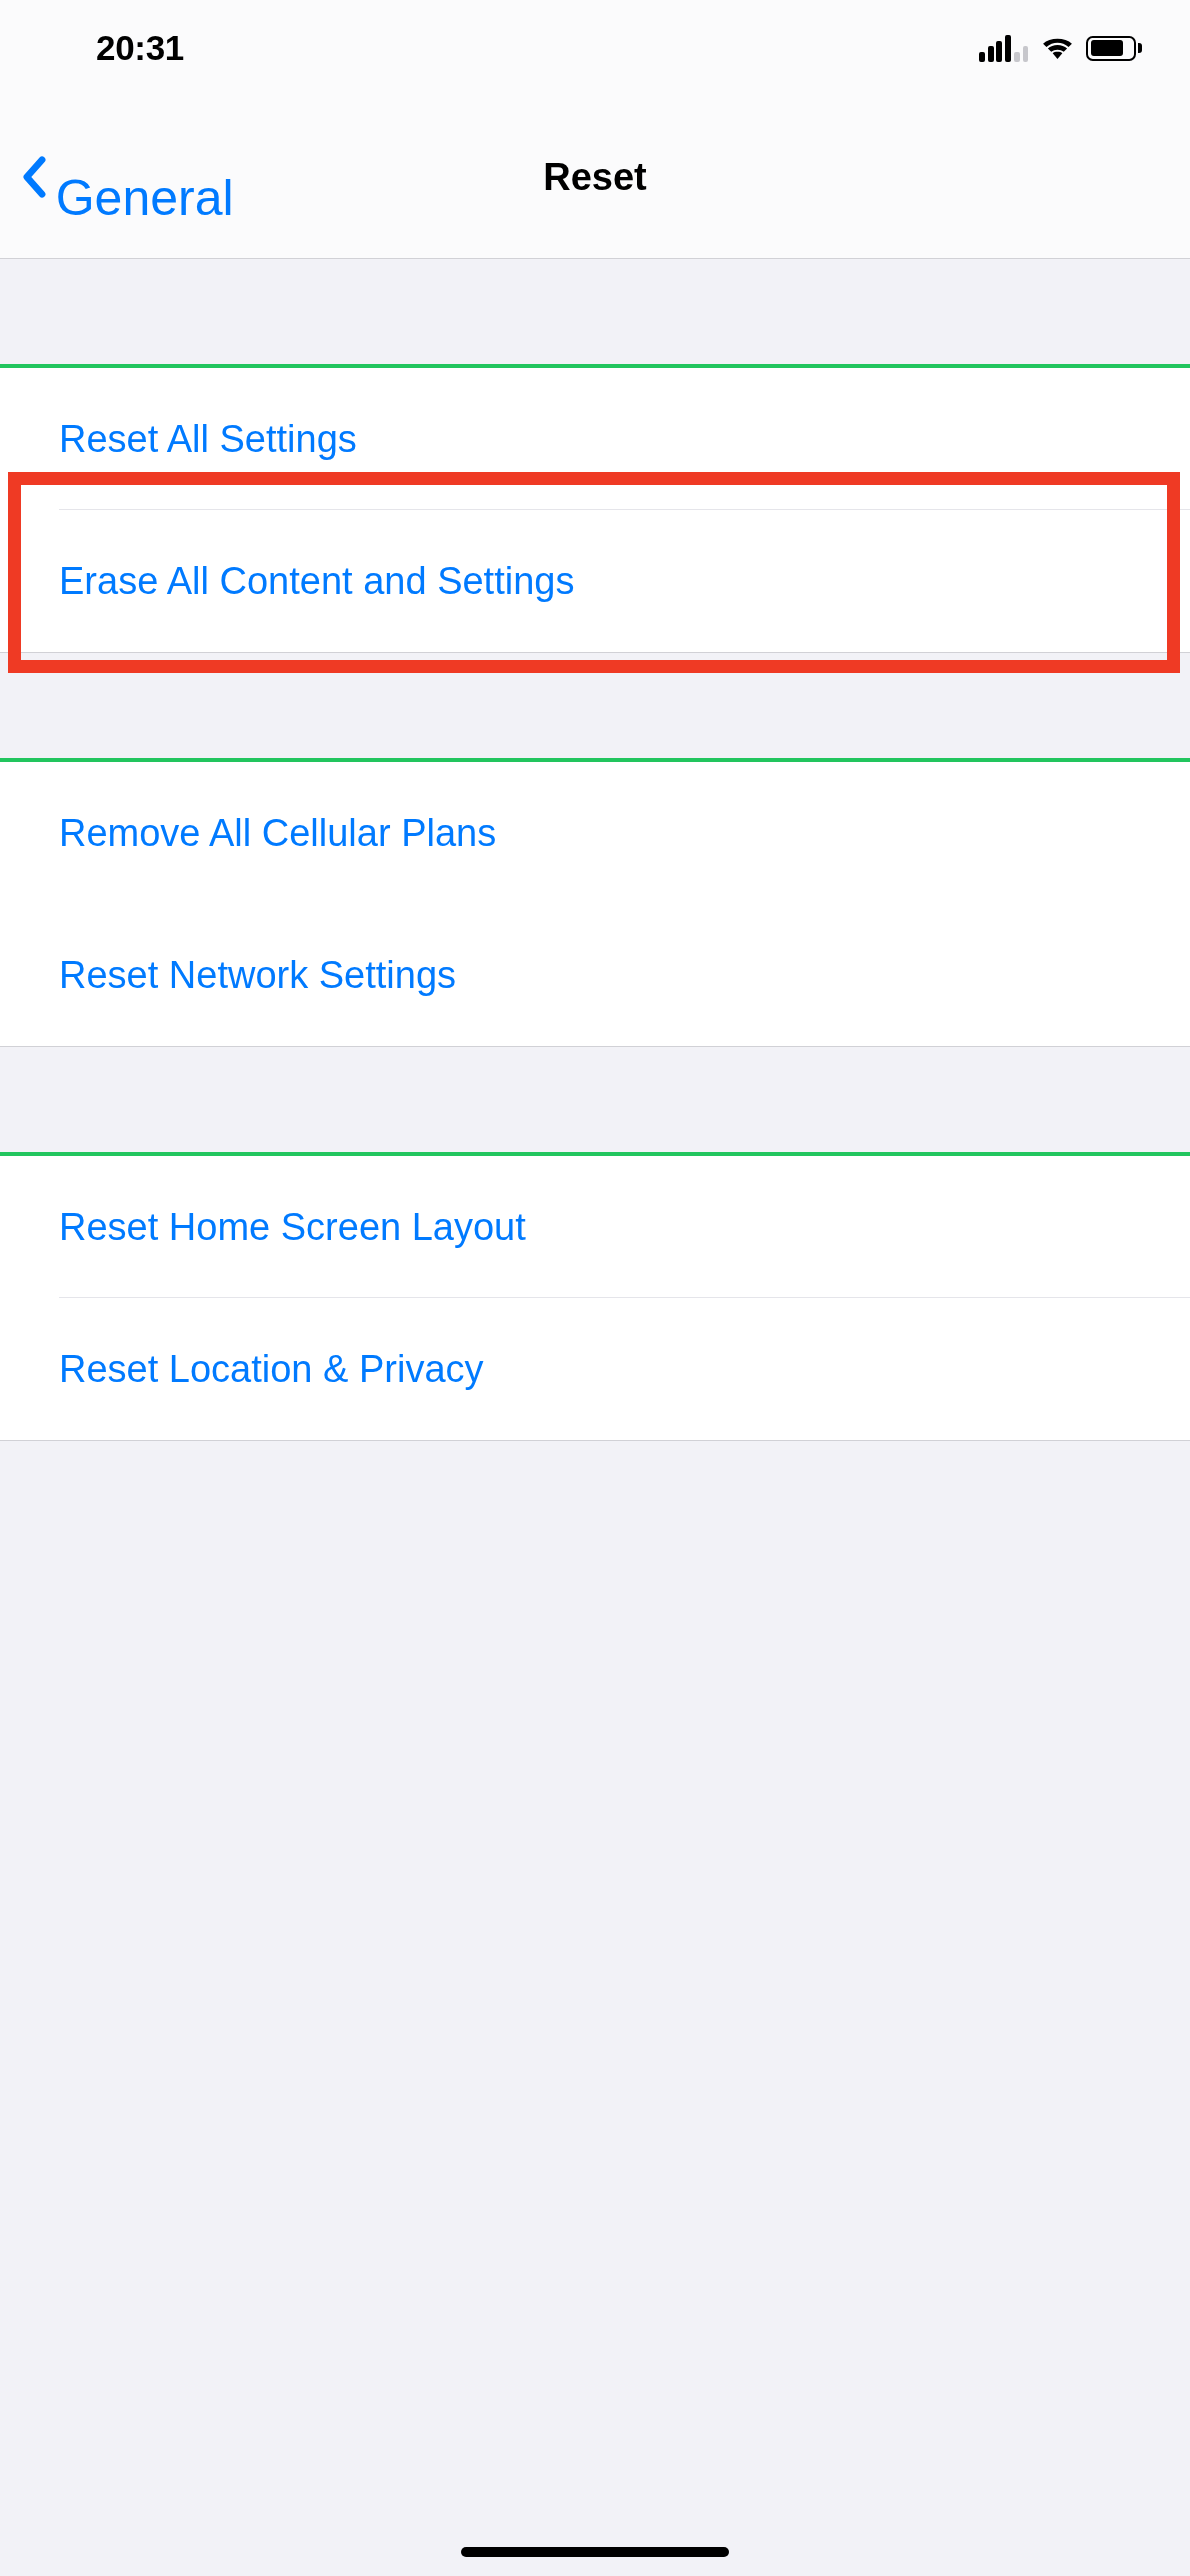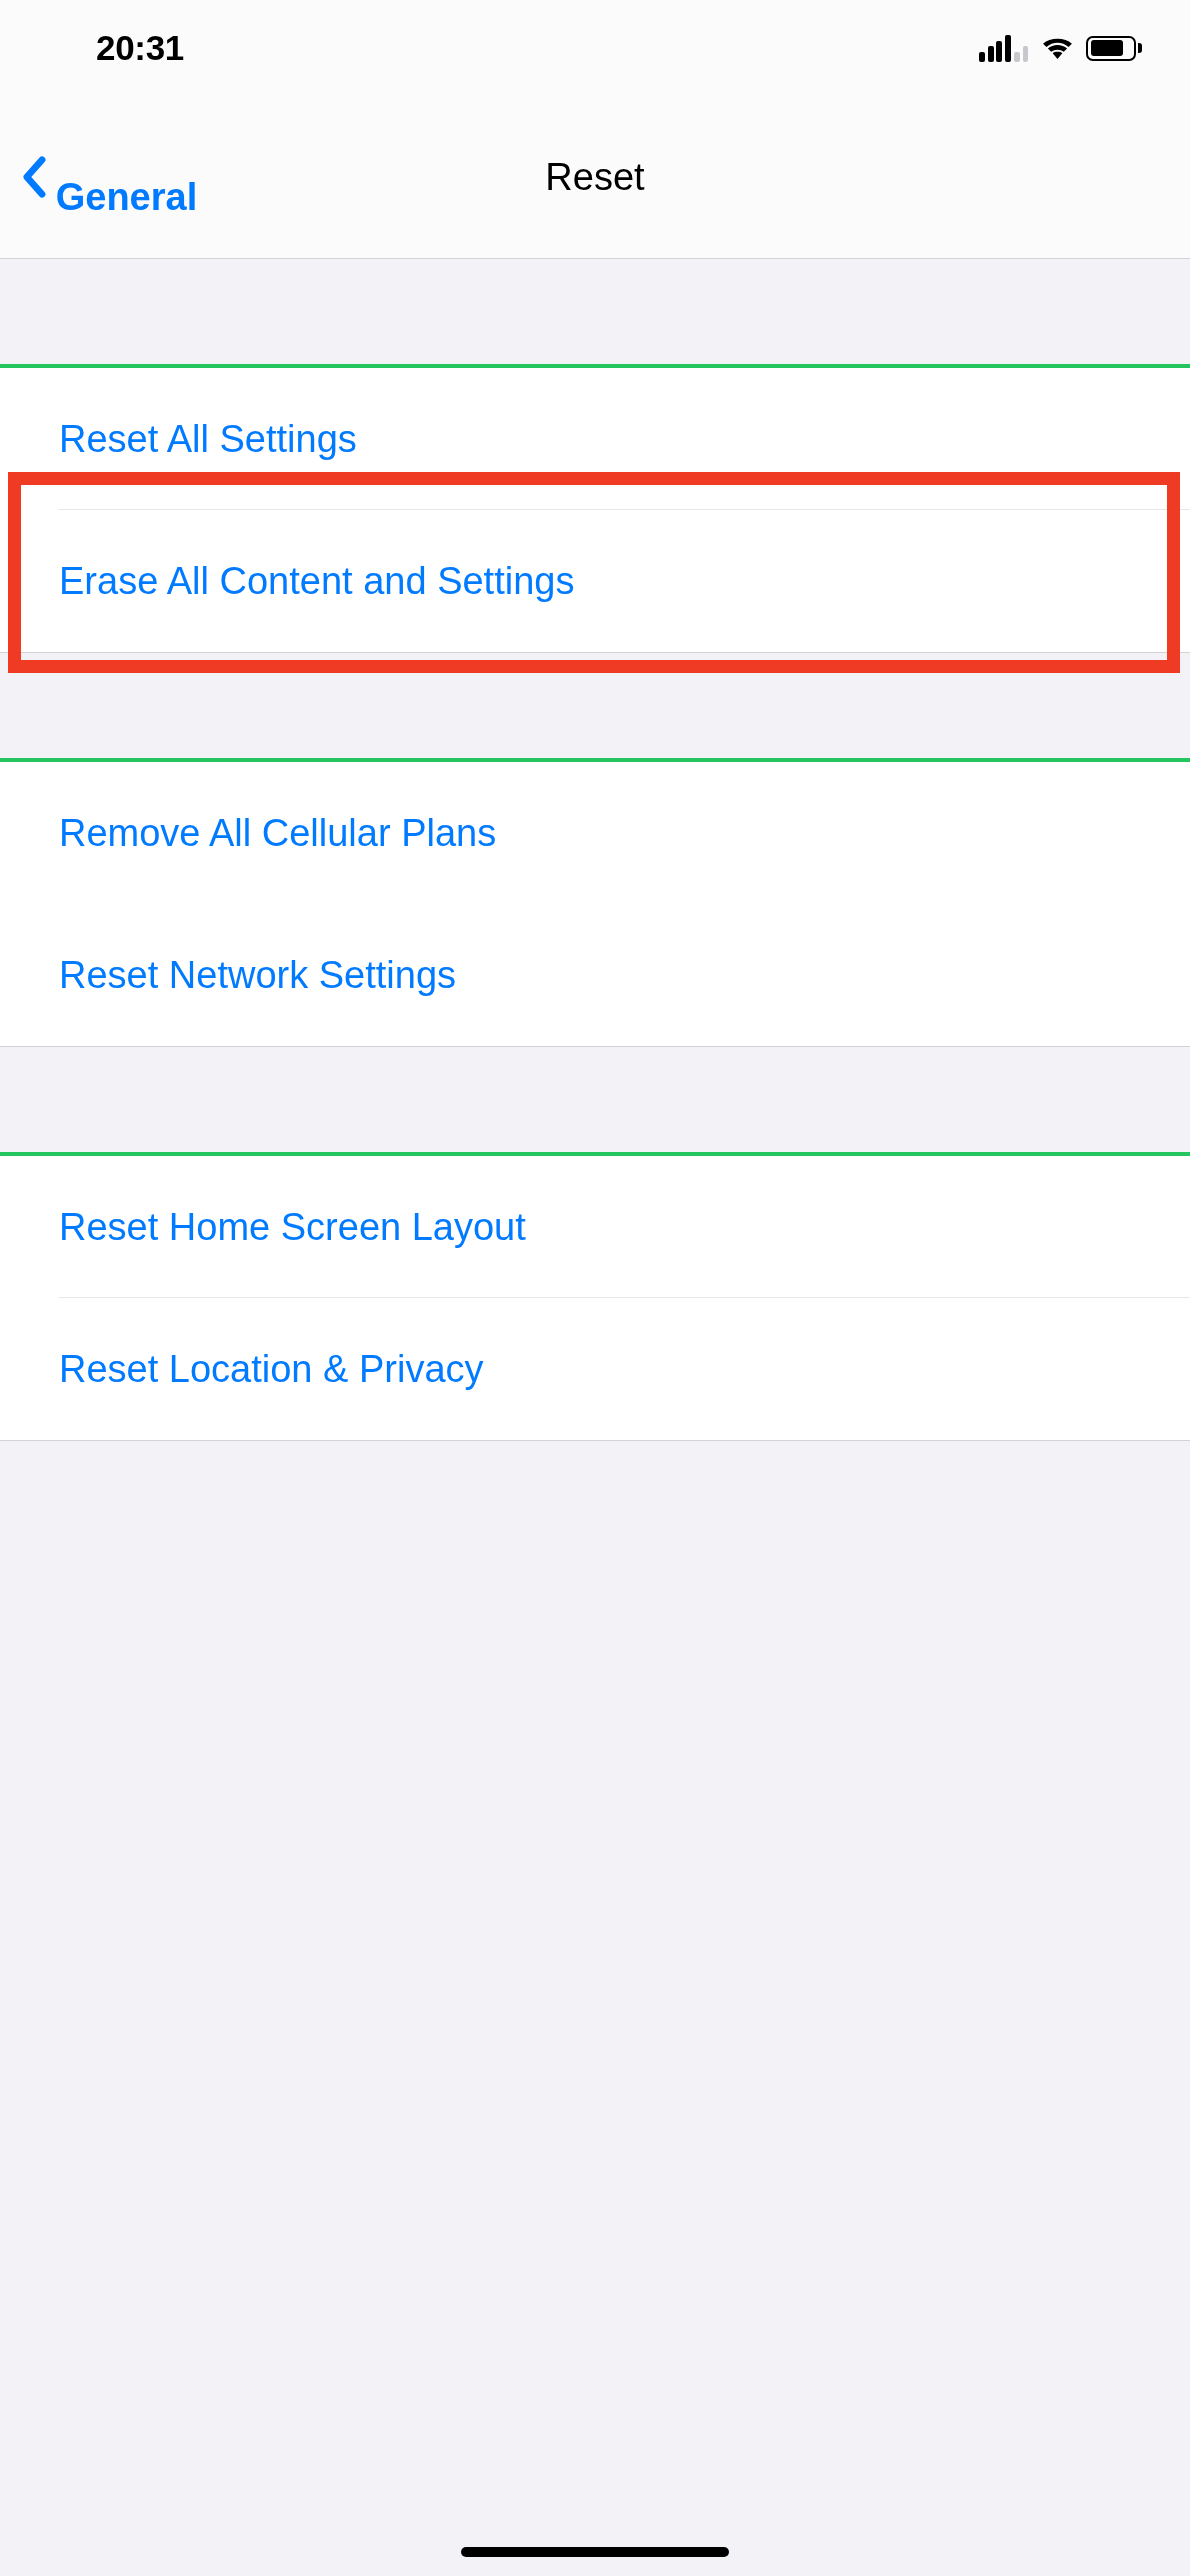--- a/index.html
+++ b/index.html
@@ -81,30 +81,30 @@
     .back-btn {
       display: flex;
       align-items: center;
       gap: 7.7px;
       padding-left: 19px;
       color: #007aff;
       cursor: pointer;
     }
     .back-chevron svg { display:block; }
     .back-label {
-      font-size: 38px;
-      font-weight: 700;
+      font-size: 50px;
+      font-weight: 400;
       margin-top: 41px;
     }
     .nav-title {
       position: absolute;
       left: 50%;
       transform: translateX(-50%);
       font-size: 38px;
-      font-weight: 400;
+      font-weight: 700;
       color: #000;
     }
 
     .list {
       width: 100%;
     }
     .group-gap {
       height: 105px;
     }
     .group {

